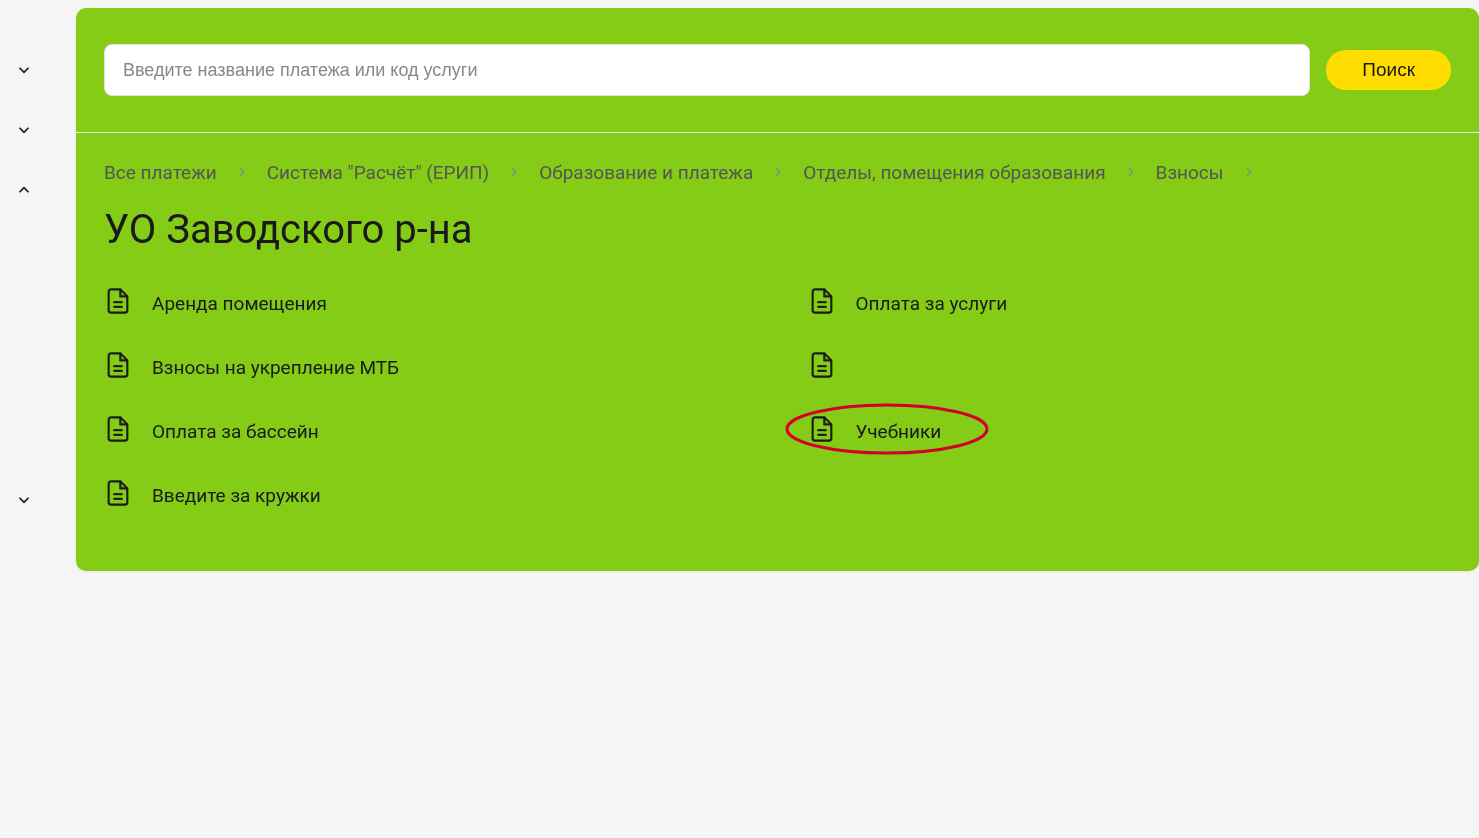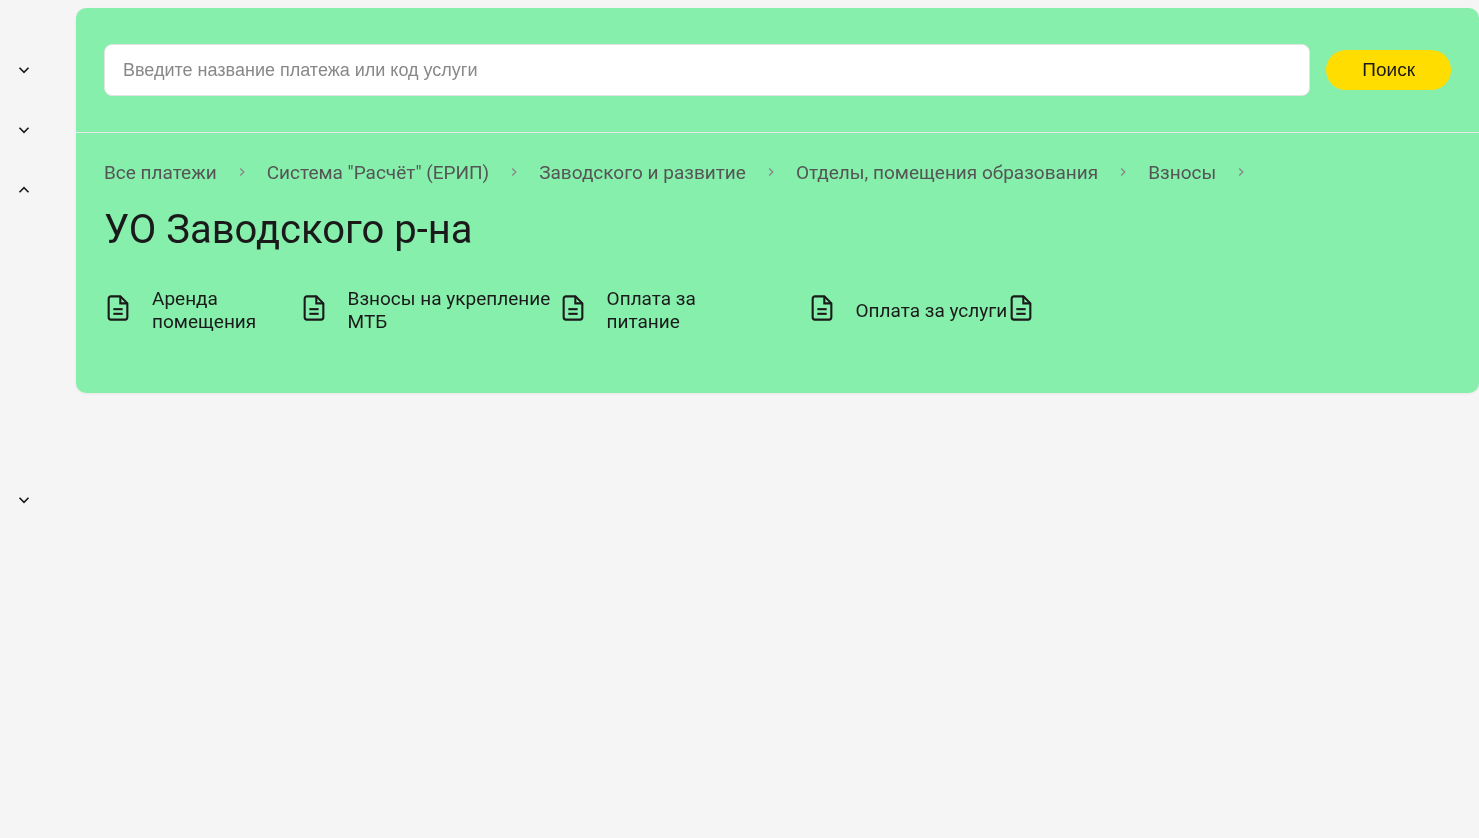--- a/index.html
+++ b/index.html
@@ -35,21 +35,21 @@
     }
     .page-title {
       font-size: 32px;
       font-weight: 400;
       color: #1a1a1a;
       margin-left: 56px;
       margin-bottom: 36px;
       letter-spacing: 0.3px;
     }
     .card {
-      background: #86efac;
+      background: #84cc16;
       border-radius: 10px;
       margin-left: 28px;
       box-shadow: 0 1px 3px rgba(0,0,0,0.06);
     }
     .search-row {
       padding: 36px 28px 36px 28px;
       display: flex;
       gap: 16px;
       align-items: center;
     }
@@ -94,21 +94,21 @@
       font-weight: 400;
       color: #1a1a1a;
       padding: 18px 28px 18px 28px;
     }
     .items-grid {
       display: grid;
       grid-template-columns: 1fr 1fr;
       column-gap: 60px;
       padding: 0 28px 44px 28px;
     }
-    .col { display: flex; }
+    .col { display: flex; flex-direction: column; }
     .item {
       display: flex;
       align-items: center;
       gap: 20px;
       padding: 16px 0;
       cursor: pointer;
       position: relative;
     }
     .item-label {
       font-size: 19px;
@@ -172,21 +172,21 @@
 
       <div class="breadcrumbs">
         <span class="crumb">Все платежи</span>
         <span class="chev-sep"><svg width="14" height="14" viewBox="0 0 24 24" fill="none" stroke-width="2.4">
               <polyline points="9 6 15 12 9 18"></polyline>
             </svg></span>
         <span class="crumb">Система "Расчёт" (ЕРИП)</span>
         <span class="chev-sep"><svg width="14" height="14" viewBox="0 0 24 24" fill="none" stroke-width="2.4">
               <polyline points="9 6 15 12 9 18"></polyline>
             </svg></span>
-        <span class="crumb">Заводского и развитие</span>
+        <span class="crumb">Образование и платежа</span>
         <span class="chev-sep"><svg width="14" height="14" viewBox="0 0 24 24" fill="none" stroke-width="2.4">
               <polyline points="9 6 15 12 9 18"></polyline>
             </svg></span>
         <span class="crumb">Отделы, помещения образования</span>
         <span class="chev-sep"><svg width="14" height="14" viewBox="0 0 24 24" fill="none" stroke-width="2.4">
               <polyline points="9 6 15 12 9 18"></polyline>
             </svg></span>
         <span class="crumb">Взносы</span>
         <span class="chev-sep"><svg width="14" height="14" viewBox="0 0 24 24" fill="none" stroke-width="2.4">
               <polyline points="9 6 15 12 9 18"></polyline>
@@ -215,39 +215,60 @@
                 </svg></span>
             <span class="item-label">Взносы на укрепление МТБ</span>
           </div>
           <div class="item">
             <span class="doc-icon"><svg width="28" height="28" viewBox="0 0 24 24" fill="none" stroke-width="1.8">
                   <path d="M14 2H6a2 2 0 0 0-2 2v16a2 2 0 0 0 2 2h12a2 2 0 0 0 2-2V8z"></path>
                   <polyline points="14 2 14 8 20 8"></polyline>
                   <line x1="8" y1="13" x2="16" y2="13"></line>
                   <line x1="8" y1="17" x2="16" y2="17"></line>
                 </svg></span>
-            <span class="item-label">Оплата за питание</span>
+            <span class="item-label">Оплата за бассейн</span>
+          </div>
+          <div class="item">
+            <span class="doc-icon"><svg width="28" height="28" viewBox="0 0 24 24" fill="none" stroke-width="1.8">
+                  <path d="M14 2H6a2 2 0 0 0-2 2v16a2 2 0 0 0 2 2h12a2 2 0 0 0 2-2V8z"></path>
+                  <polyline points="14 2 14 8 20 8"></polyline>
+                  <line x1="8" y1="13" x2="16" y2="13"></line>
+                  <line x1="8" y1="17" x2="16" y2="17"></line>
+                </svg></span>
+            <span class="item-label">Введите за кружки</span>
           </div>
         </div>
 
         <div class="col">
           <div class="item">
             <span class="doc-icon"><svg width="28" height="28" viewBox="0 0 24 24" fill="none" stroke-width="1.8">
                   <path d="M14 2H6a2 2 0 0 0-2 2v16a2 2 0 0 0 2 2h12a2 2 0 0 0 2-2V8z"></path>
                   <polyline points="14 2 14 8 20 8"></polyline>
                   <line x1="8" y1="13" x2="16" y2="13"></line>
                   <line x1="8" y1="17" x2="16" y2="17"></line>
                 </svg></span>
             <span class="item-label">Оплата за услуги</span>
           </div>
           <div class="item">
             <span class="doc-icon"><svg width="28" height="28" viewBox="0 0 24 24" fill="none" stroke-width="1.8">
                   <path d="M14 2H6a2 2 0 0 0-2 2v16a2 2 0 0 0 2 2h12a2 2 0 0 0 2-2V8z"></path>
                   <polyline points="14 2 14 8 20 8"></polyline>
                   <line x1="8" y1="13" x2="16" y2="13"></line>
                   <line x1="8" y1="17" x2="16" y2="17"></line>
                 </svg></span>
+          </div>
+          <div class="item">
+            <svg class="highlight-ring" viewBox="0 0 210 56">
+              <ellipse cx="105" cy="28" rx="100" ry="24" fill="none" stroke="#d4002a" stroke-width="3"></ellipse>
+            </svg>
+            <span class="doc-icon"><svg width="28" height="28" viewBox="0 0 24 24" fill="none" stroke-width="1.8">
+                  <path d="M14 2H6a2 2 0 0 0-2 2v16a2 2 0 0 0 2 2h12a2 2 0 0 0 2-2V8z"></path>
+                  <polyline points="14 2 14 8 20 8"></polyline>
+                  <line x1="8" y1="13" x2="16" y2="13"></line>
+                  <line x1="8" y1="17" x2="16" y2="17"></line>
+                </svg></span>
+            <span class="item-label">Учебники</span>
           </div>
         </div>
       </div>
     </div>
   </div>
 </div>
 
 </body></html>

